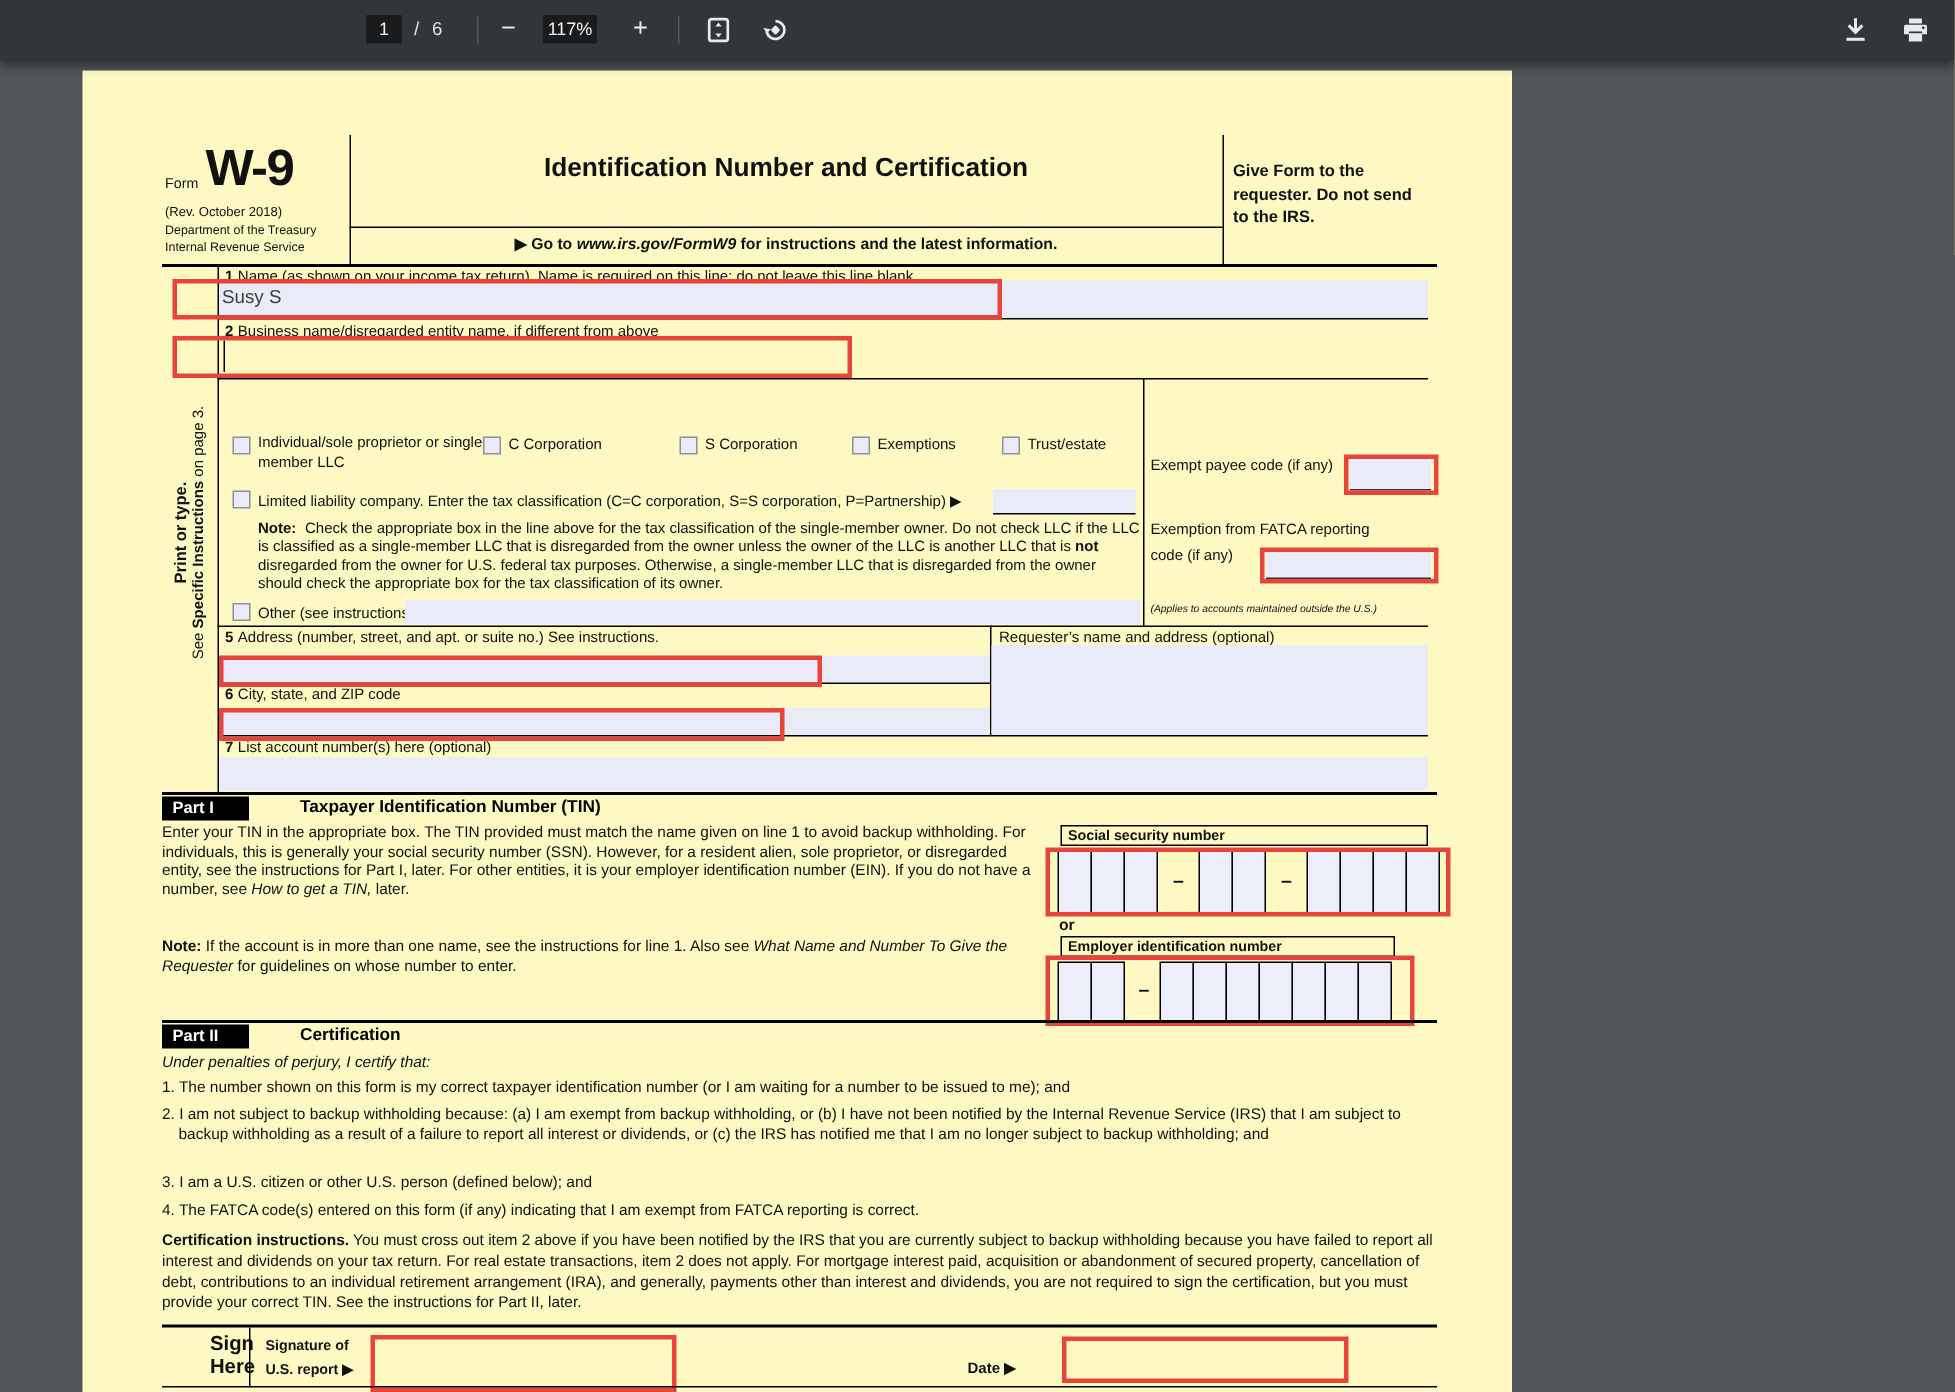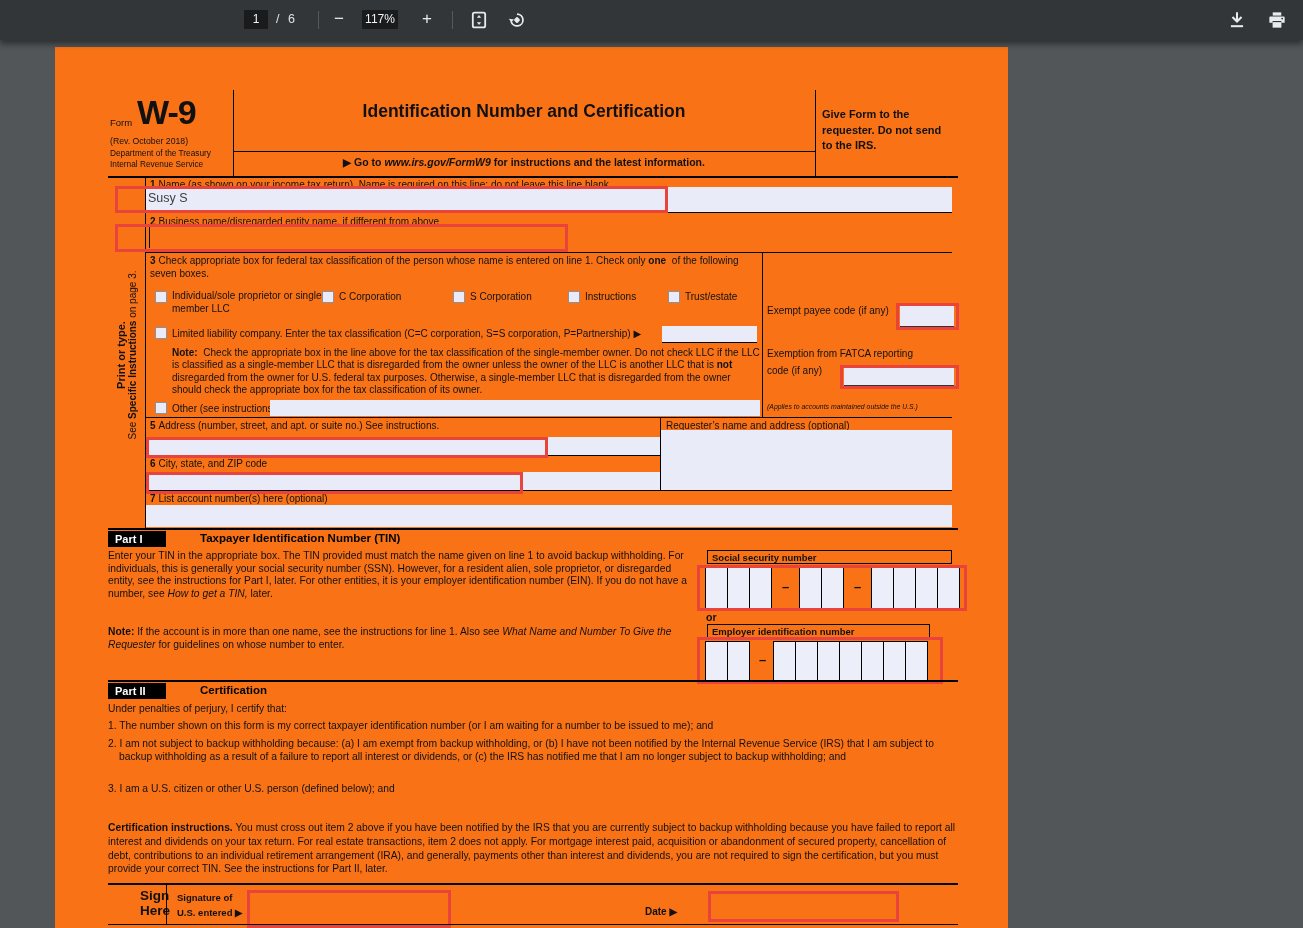--- a/index.html
+++ b/index.html
@@ -3,21 +3,21 @@
 <meta charset="utf-8">
 <style>
   html,body{margin:0;padding:0;background:#525659;}
   .viewer{position:relative;width:1303px;height:928px;overflow:hidden;background:#525659;font-family:"Liberation Sans",sans-serif;}
   .toolbar{position:absolute;left:0;top:0;width:1303px;height:40px;background:#323639;z-index:10;box-shadow:0 4px 6px rgba(0,0,0,.45);}
   .tb-box{position:absolute;top:10px;height:19px;background:#191b1c;color:#f1f3f4;font-size:12px;text-align:center;line-height:19px;border-radius:1px;}
   .tb-txt{position:absolute;top:12px;color:#dfe1e4;font-size:12.5px;}
   .tb-div{position:absolute;top:11px;width:1px;height:18px;background:#55595d;}
   .tb-btn{position:absolute;top:6px;width:26px;height:26px;color:#e8eaed;background:none;border:none;font-size:17px;line-height:26px;text-align:center;padding:0;cursor:pointer;}
   .tb-icon{position:absolute;top:11px;width:18px;height:18px;}
-  .page{position:absolute;left:55px;top:47px;width:953px;height:881px;background:#f97316;overflow:hidden;color:#111;}
+  .page{position:absolute;left:55px;top:47px;width:953px;height:881px;background:#fef9c3;overflow:hidden;color:#111;}
   .lbl{position:absolute;font-size:10px;color:#111;white-space:nowrap;}
   .lbl b{margin-right:3px;}
   .wrap{white-space:normal;}
   .field{position:absolute;background:#e9ecf8;}
   .redbox{position:absolute;border:3px solid #e8443b;box-sizing:border-box;}
   .hl{position:absolute;background:#000;height:1px;}
   .vl{position:absolute;background:#000;width:1px;}
   .cb{position:absolute;width:10px;height:10px;background:#e9ecf8;border:1px solid #8f9194;}
   .cell{position:absolute;width:23px;background:#eceef9;border:1px solid #000;box-sizing:border-box;}
   .dash{position:absolute;font-weight:bold;font-size:13px;color:#111;}
@@ -102,30 +102,29 @@
     <div class="field" style="left:91px;top:140px;width:806px;height:25px;border-bottom:1px solid #000;"></div>
     <div style="position:absolute;left:93px;top:144px;font-size:12.5px;color:#3c4043;">Susy S</div>
     <div class="redbox" style="left:60px;top:139px;width:553px;height:27px;"></div>
 
     <div class="lbl" style="left:95px;top:169px;"><b>2</b><span>Business name/disregarded entity name, if different from above</span></div>
     <div style="position:absolute;left:91px;top:178px;width:806px;height:27px;"></div>
     <div style="position:absolute;left:94px;top:180px;width:1px;height:21px;background:#000;"></div>
     <div class="redbox" style="left:60px;top:177px;width:453px;height:28px;"></div>
     <div class="hl" style="left:90px;top:205px;width:807px;"></div>
 
-    <div class="lbl wrap" style="left:95px;top:208px;width:608px;line-height:12.5px;"><b>3</b><span>Check appropriate box for federal tax classification of the person whose name is entered on line 1. Check only </span><b>one</b><span> of the following seven boxes.</span></div>
 
     <div class="cb" style="left:100px;top:244px;"></div>
     <div class="lbl wrap" style="left:117px;top:243px;width:158px;line-height:12.5px;">Individual/sole proprietor or single-member LLC</div>
     <div class="cb" style="left:267px;top:244px;"></div>
     <div class="lbl" style="left:284px;top:244px;">C Corporation</div>
     <div class="cb" style="left:398px;top:244px;"></div>
     <div class="lbl" style="left:415px;top:244px;">S Corporation</div>
     <div class="cb" style="left:513px;top:244px;"></div>
-    <div class="lbl" style="left:530px;top:244px;">Instructions</div>
+    <div class="lbl" style="left:530px;top:244px;">Exemptions</div>
     <div class="cb" style="left:613px;top:244px;"></div>
     <div class="lbl" style="left:630px;top:244px;">Trust/estate</div>
 
     <div class="cb" style="left:100px;top:280px;"></div>
     <div class="lbl" style="left:117px;top:281px;">Limited liability company. Enter the tax classification (C=C corporation, S=S corporation, P=Partnership) ▶</div>
     <div class="field" style="left:607px;top:279px;width:95px;height:16px;border-bottom:1px solid #000;"></div>
 
     <div class="lbl wrap" style="left:117px;top:300px;width:590px;line-height:12.4px;"><b>Note:</b><span> Check the appropriate box in the line above for the tax classification of the single-member owner. Do not check LLC if the LLC is classified as a single-member LLC that is disregarded from the owner unless the owner of the LLC is another LLC that is </span><b>not</b><span> disregarded from the owner for U.S. federal tax purposes. Otherwise, a single-member LLC that is disregarded from the owner should check the appropriate box for the tax classification of its owner.</span></div>
 
     <div class="cb" style="left:100px;top:355px;"></div>
@@ -189,33 +188,34 @@
     <div class="cell" style="left:762px;top:594px;height:40px;"></div>
     <div class="cell" style="left:784px;top:594px;height:40px;"></div>
     <div class="cell" style="left:806px;top:594px;height:40px;"></div>
     <div class="cell" style="left:828px;top:594px;height:40px;"></div>
     <div class="cell" style="left:850px;top:594px;height:40px;"></div>
     <div class="redbox" style="left:642px;top:590px;width:246px;height:47px;"></div>
 
     <div class="hl" style="left:53px;top:633px;width:850px;height:2px;"></div>
     <div class="badge" style="left:53px;top:636px;">Part II</div>
     <div class="ptitle" style="left:145px;top:637px;">Certification</div>
-    <div class="smalltext" style="position:absolute;left:53px;top:656px;">Under penalties of perjury, I certify that:</div>
+    <div class="smalltext" style="position:absolute;left:53px;top:656px;font-style:italic;">Under penalties of perjury, I certify that:</div>
     <div class="smalltext wrap" style="position:absolute;left:53px;top:673px;width:846px;text-indent:-11px;padding-left:11px;">1. The number shown on this form is my correct taxpayer identification number (or I am waiting for a number to be issued to me); and</div>
     <div class="smalltext wrap" style="position:absolute;left:53px;top:691px;width:846px;text-indent:-11px;padding-left:11px;">2. I am not subject to backup withholding because: (a) I am exempt from backup withholding, or (b) I have not been notified by the Internal Revenue Service (IRS) that I am subject to backup withholding as a result of a failure to report all interest or dividends, or (c) the IRS has notified me that I am no longer subject to backup withholding; and</div>
     <div class="smalltext wrap" style="position:absolute;left:53px;top:736px;width:846px;text-indent:-11px;padding-left:11px;">3. I am a U.S. citizen or other U.S. person (defined below); and</div>
+    <div class="smalltext wrap" style="position:absolute;left:53px;top:755px;width:846px;text-indent:-11px;padding-left:11px;">4. The FATCA code(s) entered on this form (if any) indicating that I am exempt from FATCA reporting is correct.</div>
     <div class="smalltext wrap" style="position:absolute;left:53px;top:774px;width:848px;line-height:13.8px;"><b>Certification instructions.</b><span> You must cross out item 2 above if you have been notified by the IRS that you are currently subject to backup withholding because you have failed to report all interest and dividends on your tax return. For real estate transactions, item 2 does not apply. For mortgage interest paid, acquisition or abandonment of secured property, cancellation of debt, contributions to an individual retirement arrangement (IRA), and generally, payments other than interest and dividends, you are not required to sign the certification, but you must provide your correct TIN. See the instructions for Part II, later.</span></div>
 
     <div class="hl" style="left:53px;top:836px;width:850px;height:2px;"></div>
     <div style="position:absolute;left:53px;top:841px;font-size:13.5px;font-weight:bold;line-height:15px;margin-left:32px;">
       <div>Sign</div>
       <div>Here</div>
     </div>
     <div class="vl" style="left:111px;top:838px;height:40px;"></div>
     <div style="position:absolute;left:122px;top:845px;font-size:9.5px;font-weight:bold;">Signature of</div>
-    <div style="position:absolute;left:122px;top:860px;font-size:9.5px;font-weight:bold;">U.S. entered ▶</div>
+    <div style="position:absolute;left:122px;top:860px;font-size:9.5px;font-weight:bold;">U.S. report ▶</div>
     <div class="redbox" style="left:192px;top:843px;width:204px;height:38px;"></div>
     <div style="position:absolute;left:590px;top:859px;font-size:10px;font-weight:bold;">Date ▶</div>
     <div class="redbox" style="left:653px;top:844px;width:191px;height:31px;"></div>
     <div class="hl" style="left:53px;top:877px;width:850px;"></div>
 
   </div>
 </div>
 
 </body></html>

